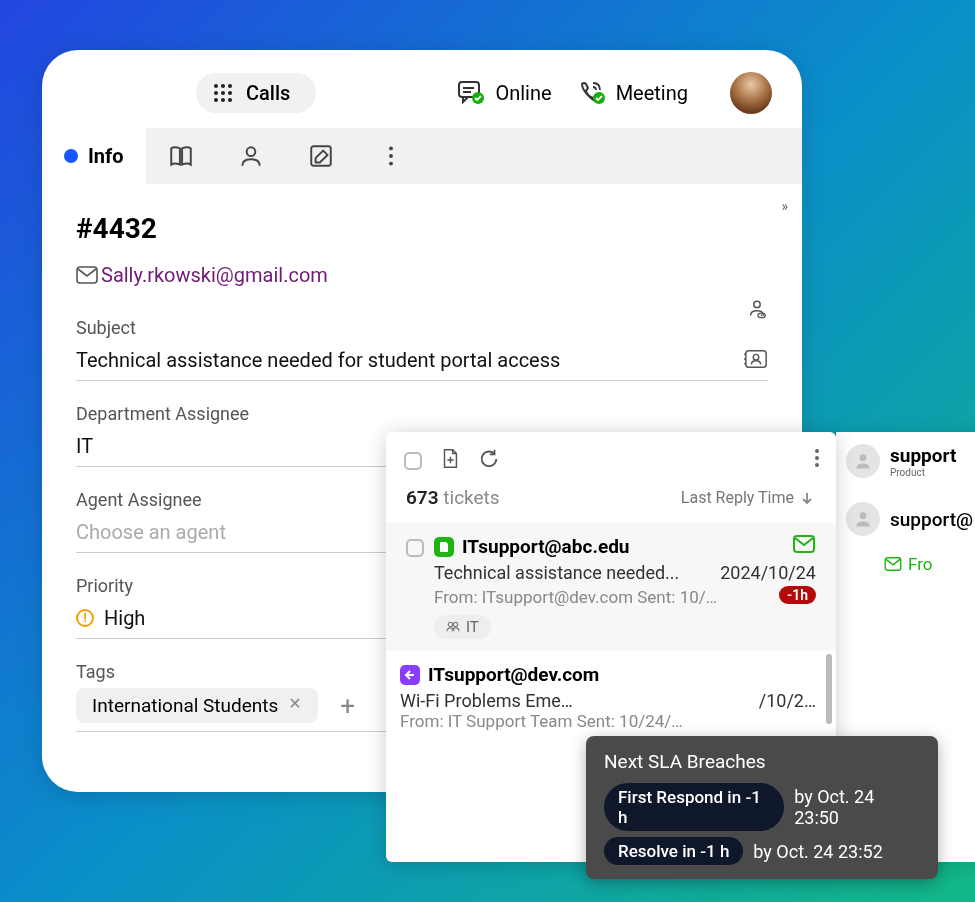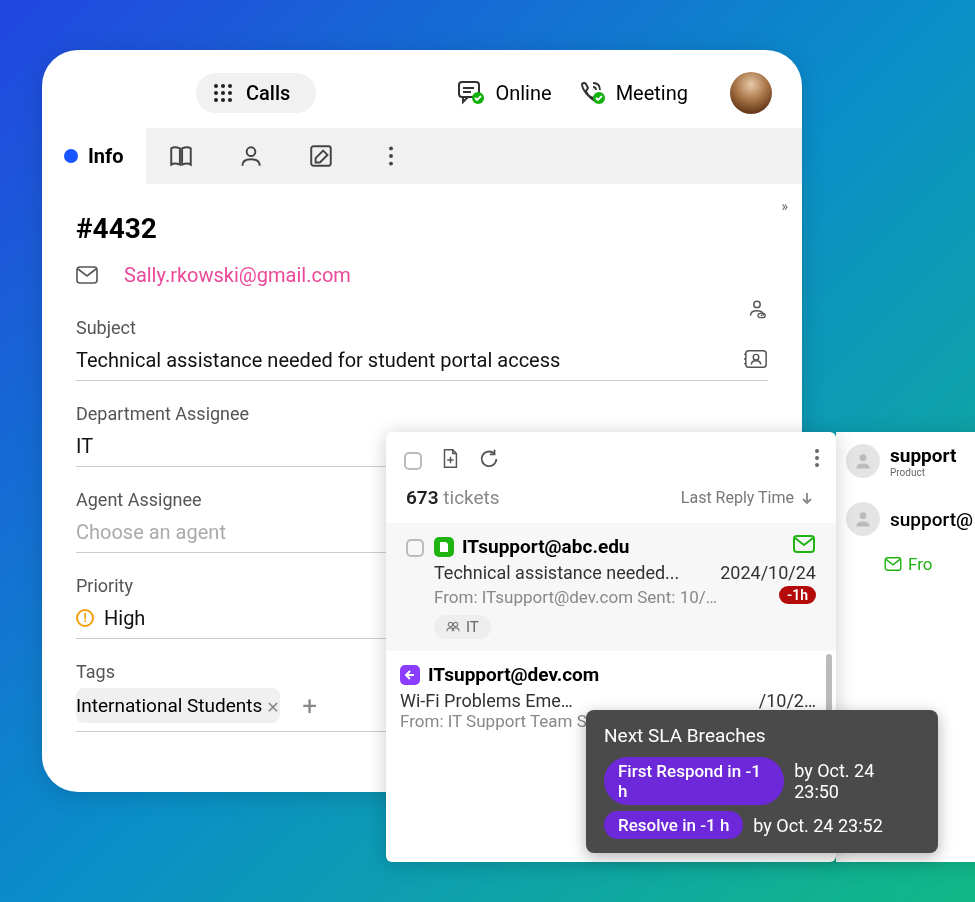--- a/index.html
+++ b/index.html
@@ -51,28 +51,28 @@
   height:56px; padding:0 22px;
 }
 .tab.active { background:#fff; font-weight:700; font-size:20px; }
 .tab-rest { background:#f1f1f1; display:flex; flex:1; height:56px; align-items:center; }
 .tab-icon { width:26px; height:26px; color:#444; }
 .info-circle { width:14px; height:14px; border-radius:50%; background:#1a56ff; display:inline-block; }
 .content { padding: 28px 34px 10px 34px; }
 .ticket-id { font-size:28px; font-weight:700; margin-bottom:18px; }
 .view-icon { position:absolute; right:34px; top:248px; color:#555; }
 .contact-icon { position:absolute; right:34px; top:298px; color:#555; }
-.email-row { display:flex; align-items:center; gap:26px; font-size:20px; color:#ec4899; margin-bottom:30px; }
+.email-row { display:flex; align-items:center; gap:3px; font-size:20px; color:#701a75; margin-bottom:30px; }
 .field { margin-bottom:22px; }
 .field-label { font-size:18px; color:#555; margin-bottom:6px; }
 .field-value { font-size:20px; color:#111; padding:4px 0 8px 0; border-bottom:1px solid #ccc; }
 .field-value.muted { color:#aaa; }
 .priority-row { display:flex; align-items:center; gap:10px; }
 .prio-circle { width:18px; height:18px; border:2px solid #f59e0b; border-radius:50%; display:flex; align-items:center; justify-content:center; color:#f59e0b; font-size:12px; font-weight:700; }
-.tag-chip { display:inline-flex; align-items:flex-end; gap:4px; background:#f0f0f0; border-radius:8px; padding:6px 0; font-size:19px; }
+.tag-chip { display:inline-flex; align-items:flex-start; gap:10px; background:#f0f0f0; border-radius:8px; padding:6px 16px; font-size:19px; }
 .tag-x { color:#888; font-size:16px; }
 .plus-btn { display:flex; align-items:center; justify-content:center; width:32px; height:32px; color:#888; font-size:26px; }
 
 
 .ticket-list {
   position: absolute;
   left: 386px; top: 432px;
   width: 450px; height: 430px;
   background: #fff;
   box-shadow: 0 2px 20px rgba(0,0,0,0.2);
@@ -96,29 +96,29 @@
 .ticket-from { font-size:17px; color:#888; margin-top:4px; white-space:nowrap; overflow:hidden; text-overflow:ellipsis; }
 .sla-pill { background:#b40a0a; color:#fff; border-radius:999px; padding:1px 8px; font-size:14px; font-weight:600; }
 .dept-chip { display:inline-flex; align-items:center; gap:6px; background:#eee; border-radius:999px; padding:3px 12px; font-size:15px; color:#666; margin-top:8px; }
 .env-icon { position:absolute; right:20px; top:12px; }
 .tl-more { position:absolute; right:16px; top:16px; color:#666; }
 .scroll-hint { position:absolute; right:4px; top:222px; width:6px; height:70px; background:#bbb; border-radius:3px; }
 
 
 .sla-tooltip {
   position:absolute;
-  left:586px; top:710px;
+  left:586px; top:736px;
   background:#4a4a4a; color:#fff;
   border-radius:8px; padding:14px 18px 14px 18px;
   width: 352px;
   box-shadow: 0 4px 16px rgba(0,0,0,0.3);
 }
 .sla-title { font-size:19px; margin-bottom:10px; }
 .sla-row { display:flex; align-items:center; gap:10px; margin-top:6px; }
-.sla-badge { background:#6d28d9; color:#fff; border-radius:999px; padding:4px 14px; font-size:17px; font-weight:500; }
+.sla-badge { background:#0f172a; color:#fff; border-radius:999px; padding:4px 14px; font-size:17px; font-weight:500; }
 .sla-time { font-size:18px; }
 
 
 .right-sliver { position:absolute; left:836px; top:432px; width:160px; height:430px; background:#fff; box-shadow:0 2px 20px rgba(0,0,0,0.15); }
 .rs-row { display:flex; align-items:center; gap:10px; padding:12px 10px; }
 .rs-avatar { width:34px; height:34px; border-radius:50%; background:#e4e4e4; display:flex; align-items:center; justify-content:center; }
 .rs-name { font-size:19px; font-weight:700; }
 .rs-sub { font-size:10px; color:#666; }
 .rs-msg { margin-left:48px; margin-top:6px; display:flex; align-items:center; gap:6px; color:#1fb412; font-size:17px; }
 

